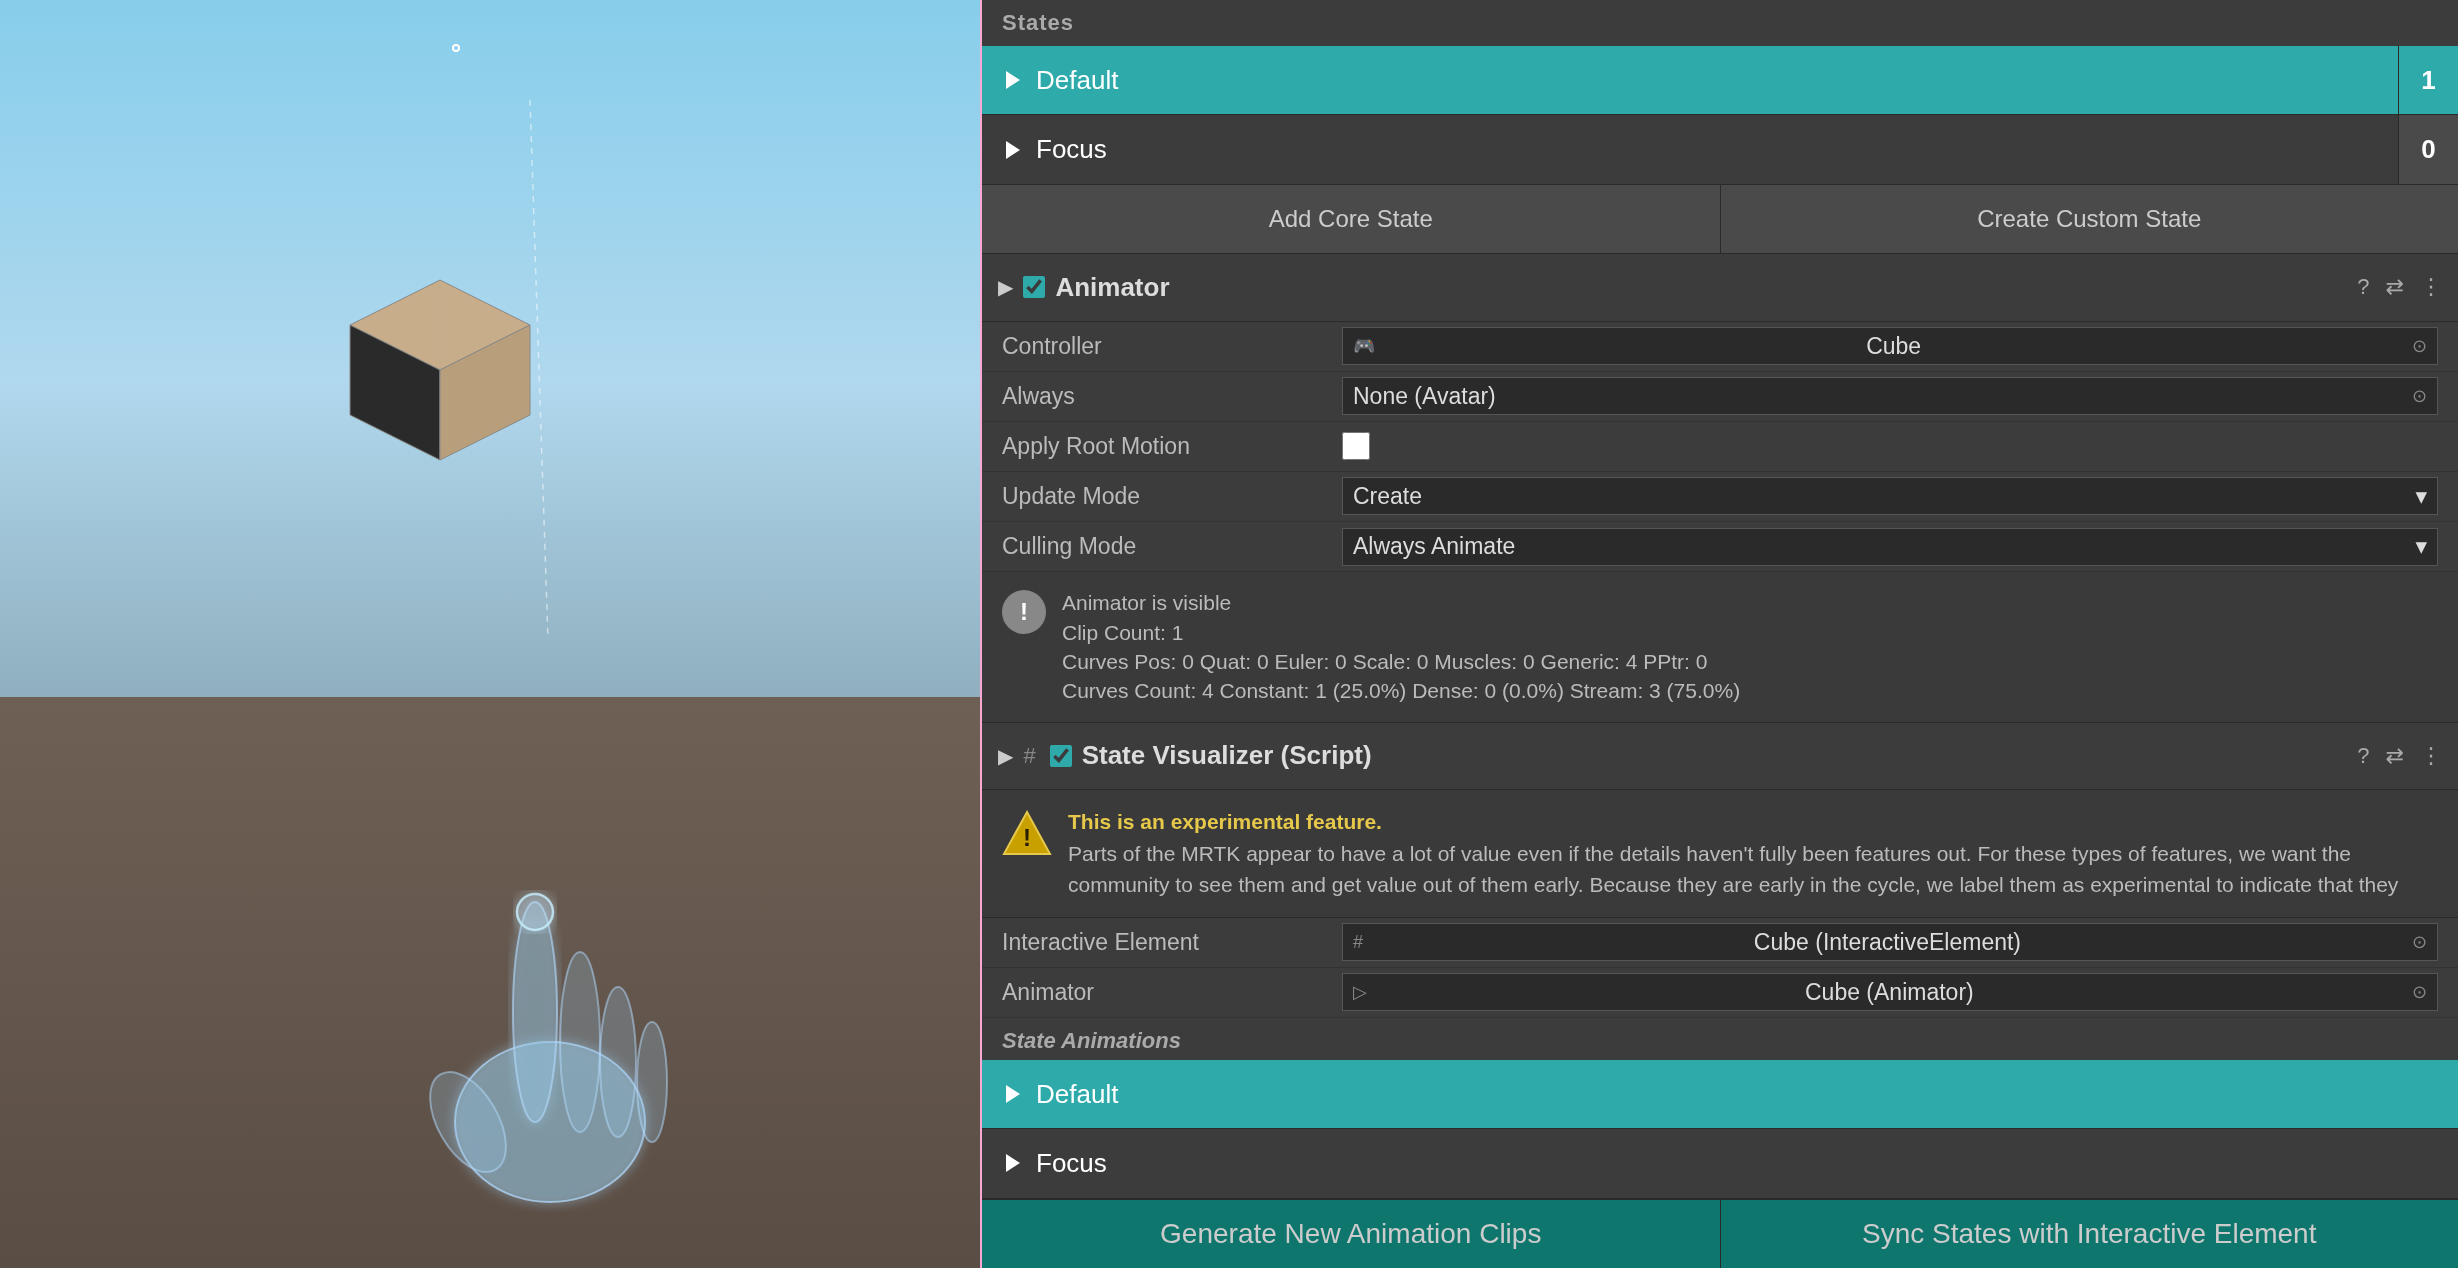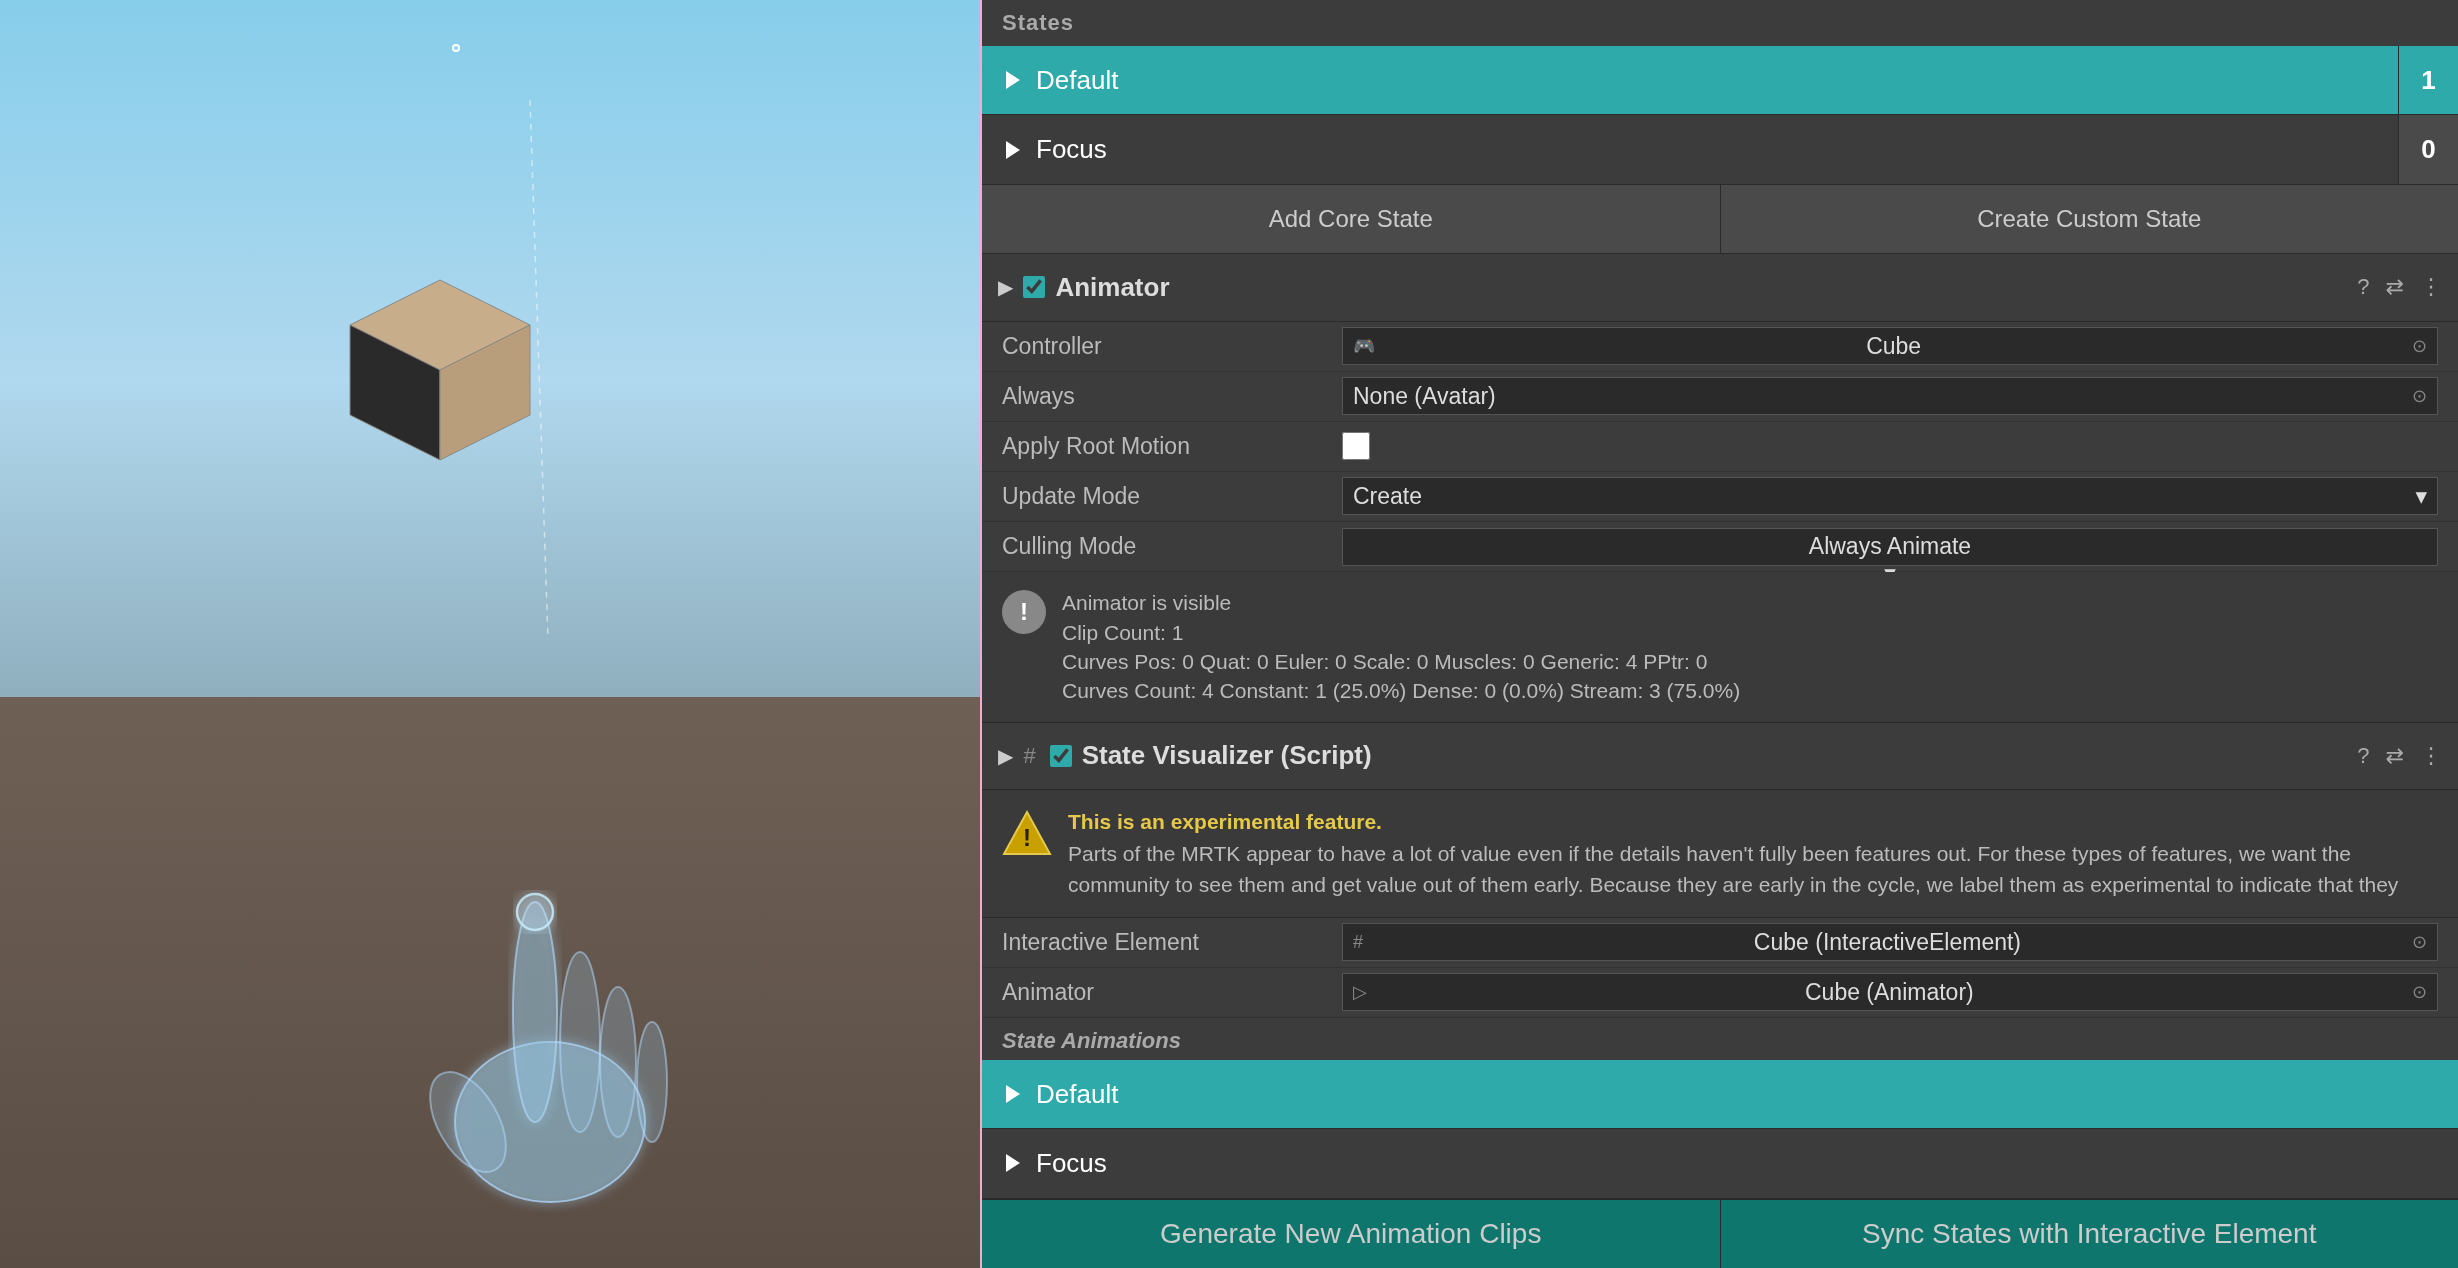--- a/index.html
+++ b/index.html
@@ -459,21 +459,21 @@
       <div class="prop-field" style="justify-content:space-between;">
         <span>Create</span>
         <span>▾</span>
       </div>
     </div>
   </div>
 
   <div class="prop-row">
     <div class="prop-label">Culling Mode</div>
     <div class="prop-value">
-      <div class="prop-field" style="flex-direction:column;">
+      <div class="prop-field" style="">
         <span>Always Animate</span>
         <span>▾</span>
       </div>
     </div>
   </div>
 
   <div class="info-box">
     <div class="info-icon">!</div>
     <div class="info-text" style="white-space:pre-line;">Animator is visible
 Clip Count: 1

